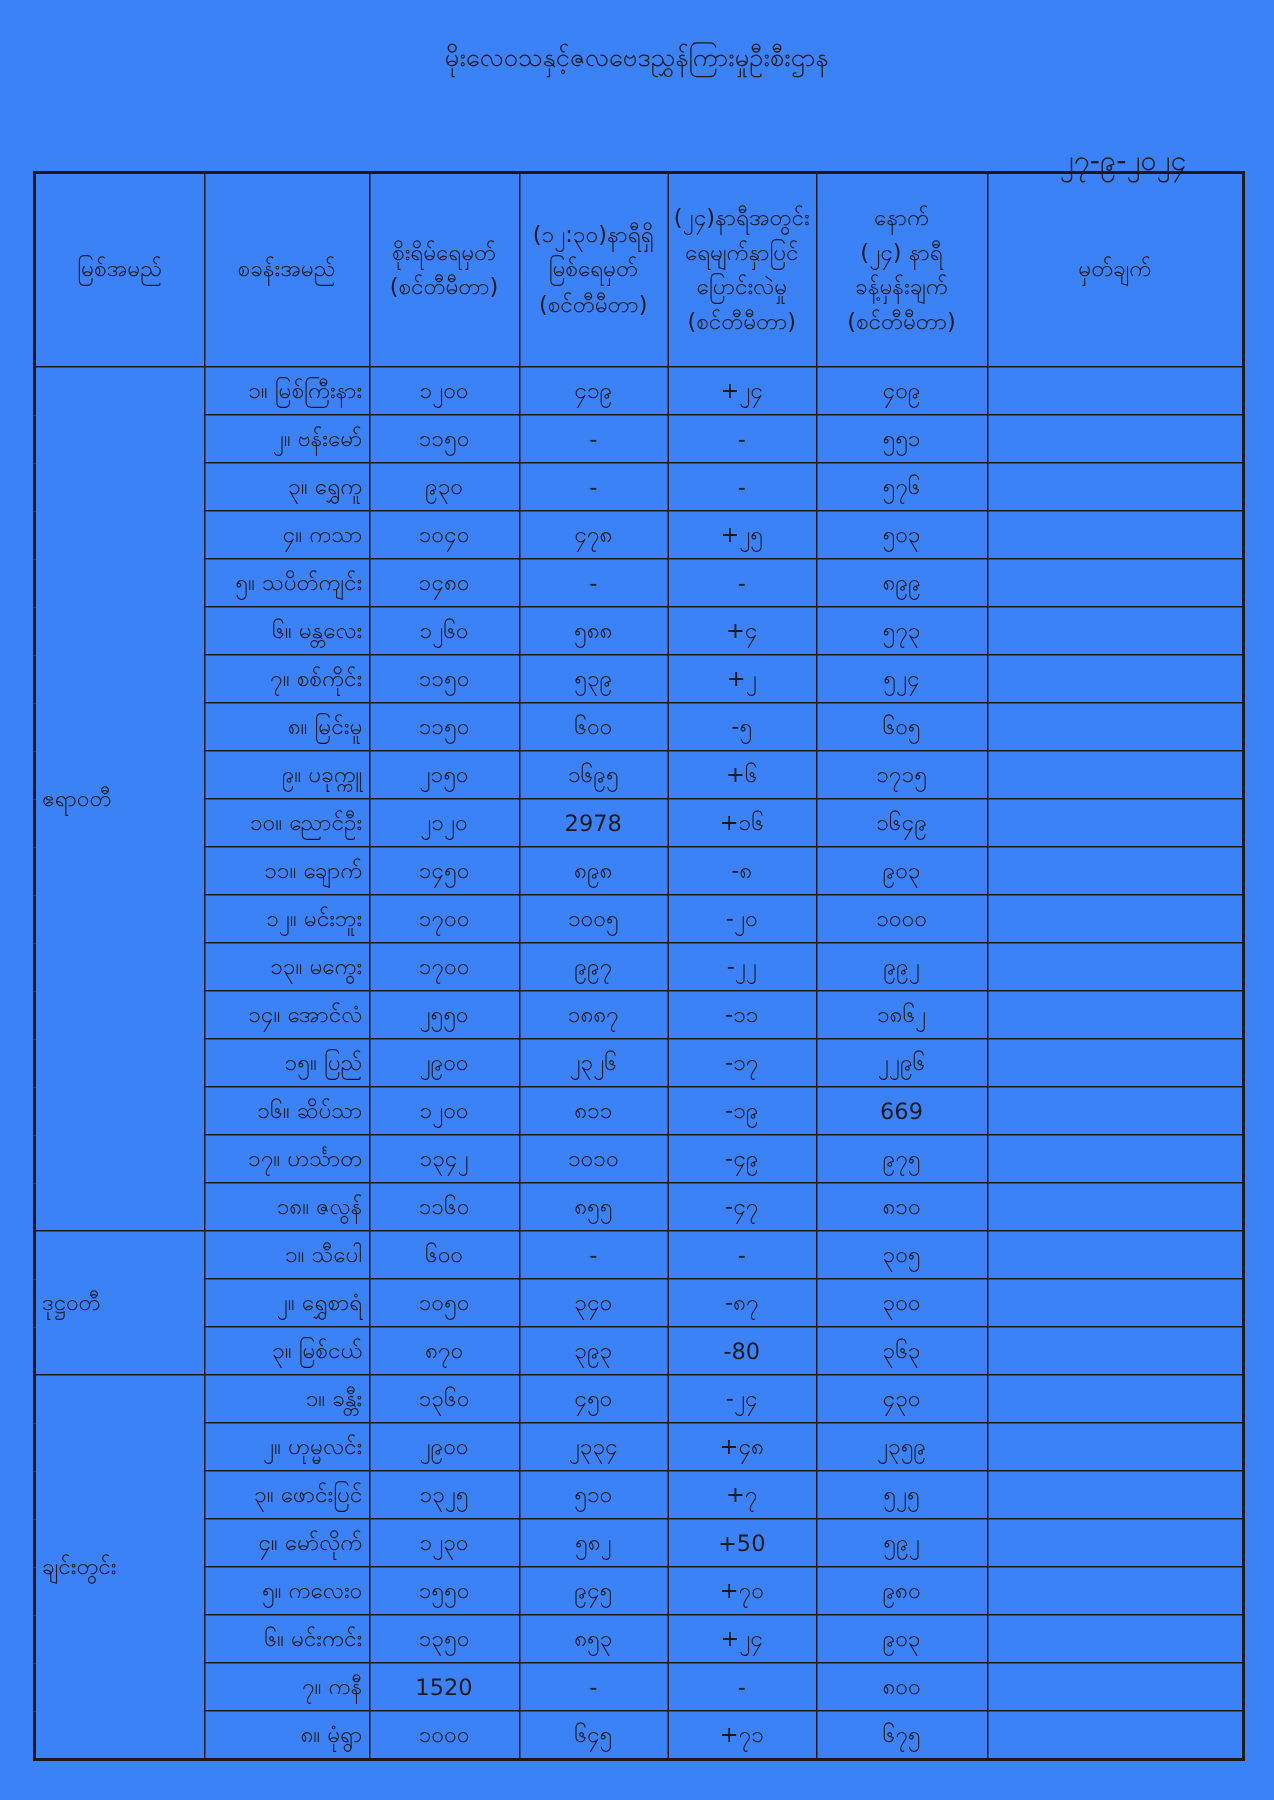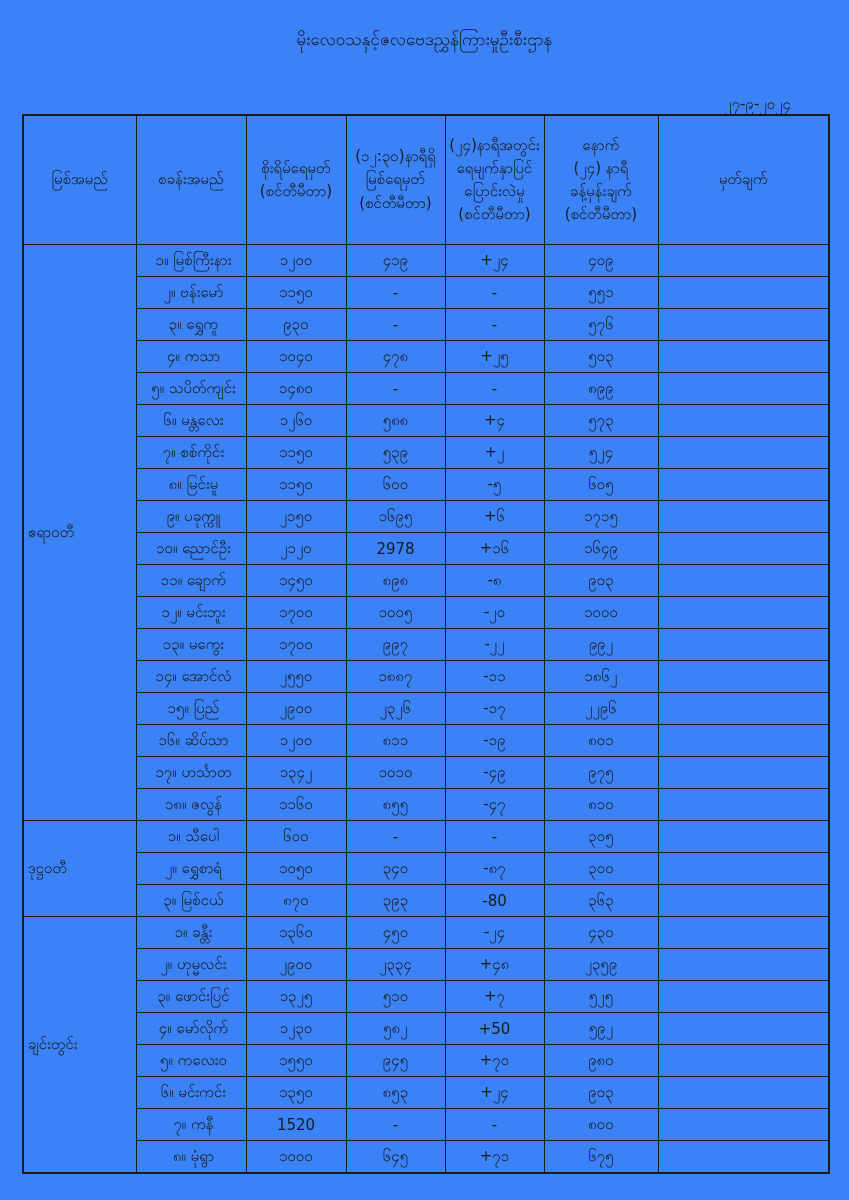--- a/index.html
+++ b/index.html
@@ -20,21 +20,21 @@
     width: 100%;
     text-align: center;
     font-size: 17px;
     line-height: 1.6;
     color: #1a1a1a;
   }
   .doc-date {
     position: absolute;
     top: 94px;
     right: 58px;
-    font-size: 15px;
+    font-size: 19px;
     color: #1a1a1a;
   }
   table.river-table {
     position: absolute;
     left: 22px;
     top: 114px;
     width: 806px;
     border-collapse: collapse;
     table-layout: fixed;
     border: 2px solid #1a1a1a;
@@ -54,21 +54,21 @@
     line-height: 1.55;
     padding: 2px;
   }
   .river-table tbody td {
     height: 31px;
     text-align: center;
     vertical-align: middle;
     padding: 0 4px;
   }
   .river-table tbody td.station-cell {
-    text-align: center;
+    text-align: right;
     padding-left: 9px;
   }
   .river-table tbody td.river-cell {
     text-align: left;
     vertical-align: middle;
   }
   .col-river   { width: 113px; }
   .col-station { width: 110px; }
   .col-danger  { width: 100px; }
   .col-current { width: 99px;  }
@@ -236,21 +236,21 @@
           <td>၂၃၂၆</td>
           <td>-၁၇</td>
           <td>၂၂၉၆</td>
           <td></td>
         </tr>
         <tr>
           <td class="station-cell">၁၆။ ဆိပ်သာ</td>
           <td>၁၂၀၀</td>
           <td>၈၁၁</td>
           <td>-၁၉</td>
-          <td>၈၀၁</td>
+          <td>669</td>
           <td></td>
         </tr>
         <tr>
           <td class="station-cell">၁၇။ ဟင်္သာတ</td>
           <td>၁၃၄၂</td>
           <td>၁၀၁၀</td>
           <td>-၄၉</td>
           <td>၉၇၅</td>
           <td></td>
         </tr>

